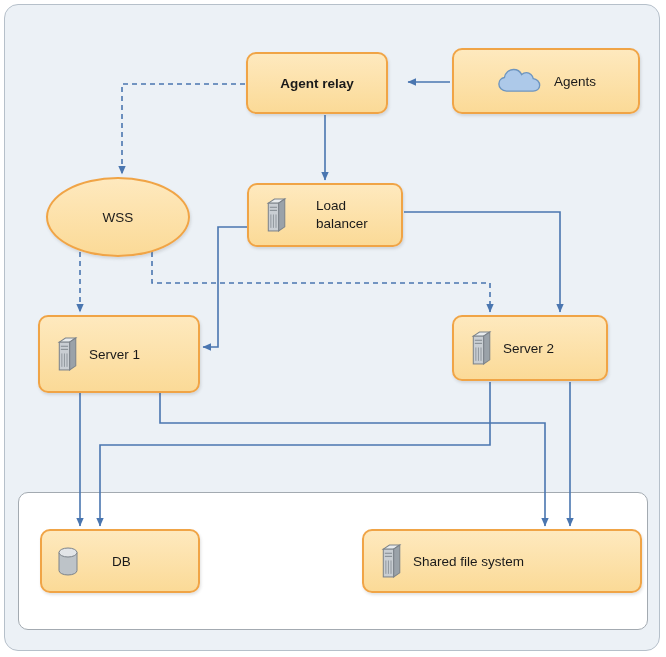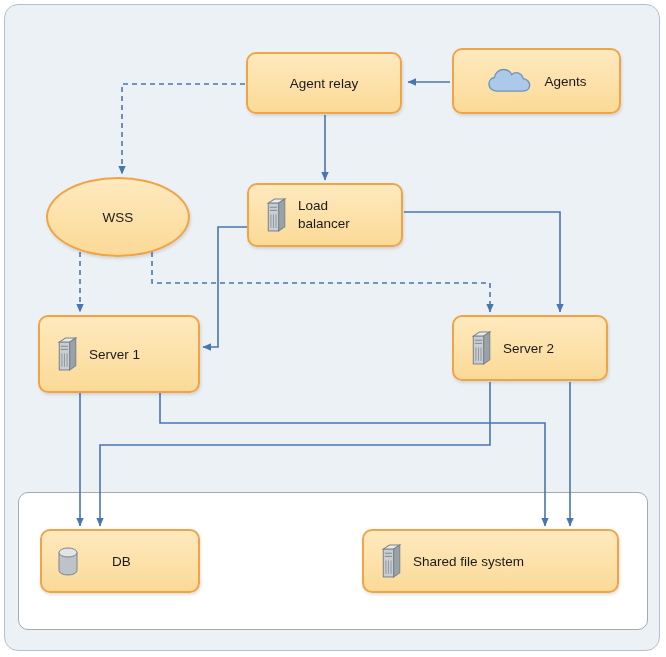--- a/index.html
+++ b/index.html
@@ -53,31 +53,31 @@
     gap: 10px;
     padding: 0 14px;
     z-index: 3;
     box-shadow: 1px 2px 3px rgba(60,60,60,0.15);
     color: var(--text, #1A1A1A);
     font-size: 13.5px;
   }
   .node.centered { justify-content: center; }
   .node.ellipse { border-radius: 50%; }
   .label { white-space: nowrap; }
-  .label-narrow { white-space: normal; width: 64px; line-height: 1.3; }
+  .label-narrow { white-space: normal; width: 64px; line-height: 1.3; margin-left: 18px; }
   .icon { display: flex; align-items: center; flex: 0 0 auto; }
 
-  #agent-relay { left: 246px; top: 52px;  width: 156px; height: 62px; }
-  #agents      { left: 452px; top: 48px;  width: 169px; height: 66px; }
+  #agent-relay { left: 246px; top: 52px;  width: 142px; height: 62px; font-weight: bold; }
+  #agents      { left: 452px; top: 48px;  width: 188px; height: 66px; }
   #load-balancer { left: 247px; top: 183px; width: 156px; height: 64px; }
   #wss         { left: 46px;  top: 177px; width: 144px; height: 80px; }
   #server1     { left: 38px;  top: 315px; width: 162px; height: 78px; }
   #server2     { left: 452px; top: 315px; width: 156px; height: 66px; text-align: right; }
   #db          { left: 40px;  top: 529px; width: 160px; height: 64px; gap: 32px; }
-  #shared-fs   { left: 362px; top: 529px; width: 257px; height: 64px; }
+  #shared-fs   { left: 362px; top: 529px; width: 280px; height: 64px; }
 </style>
 </head>
 <body>
 
 <div class="canvas"></div>
 
 <div class="bottom-container"></div>
 
 <svg class="edges" viewBox="0 0 666 657">
   <defs>

